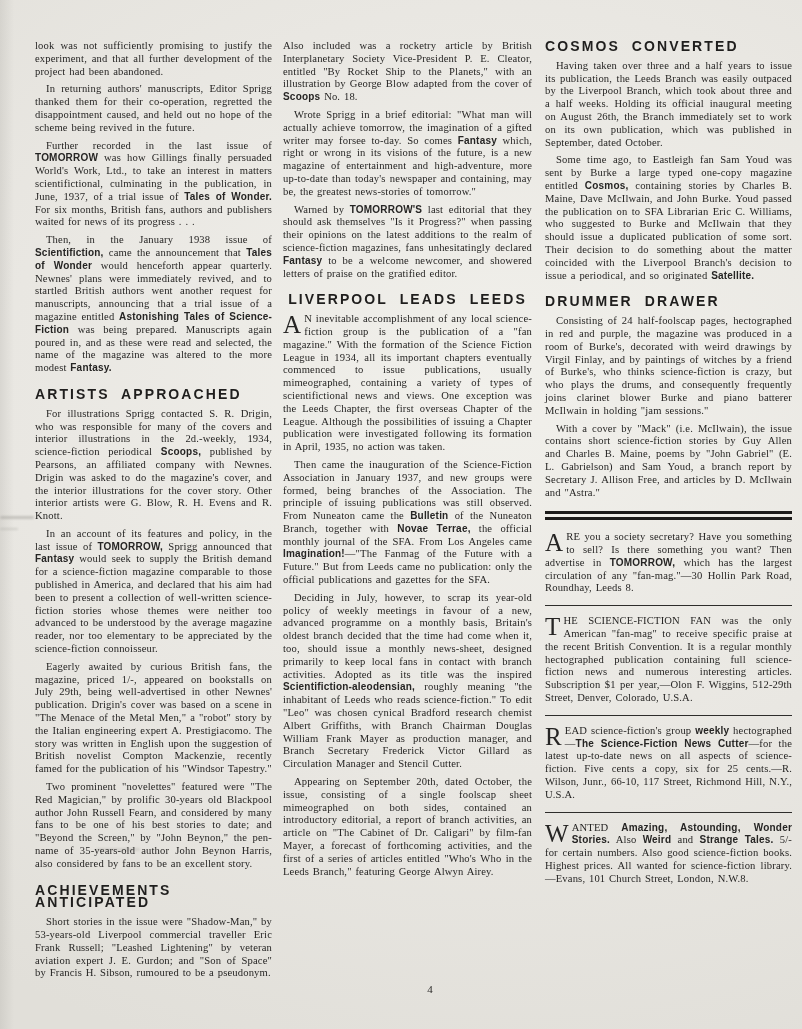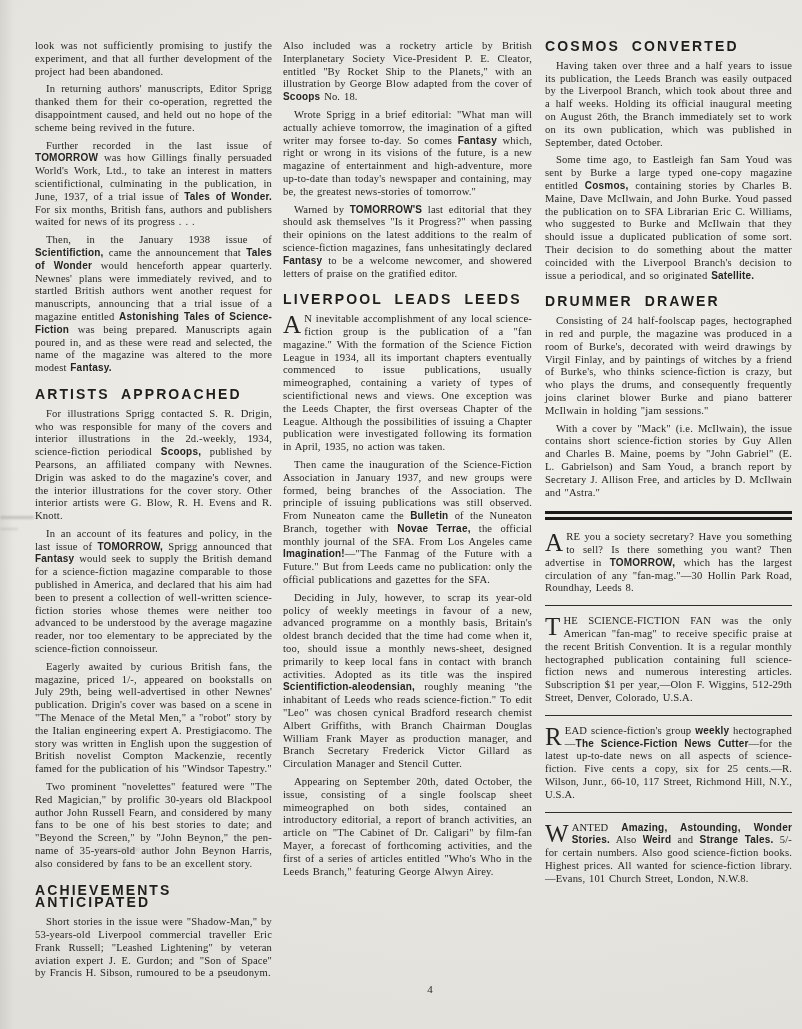--- a/index.html
+++ b/index.html
@@ -38,21 +38,21 @@
   .heading{
     font-family:"Liberation Sans", sans-serif;
     font-weight:bold;
     font-size:14px;
     letter-spacing:2.1px;
     word-spacing:6px;
     color:#1f1e1d;
     margin:13px 0 7px 0;
     text-align:left;
   }
-  .heading.center{}
+  .heading.center{text-align:center;}
   .col .heading:first-child{margin-top:0;}
   .dropcap{
     float:left;
     font-size:25px;
     line-height:22px;
     padding:1px 3px 0 0;
     font-family:"Liberation Serif", serif;
   }
   .rule-thick{
     margin:12px 0 11px 0;

